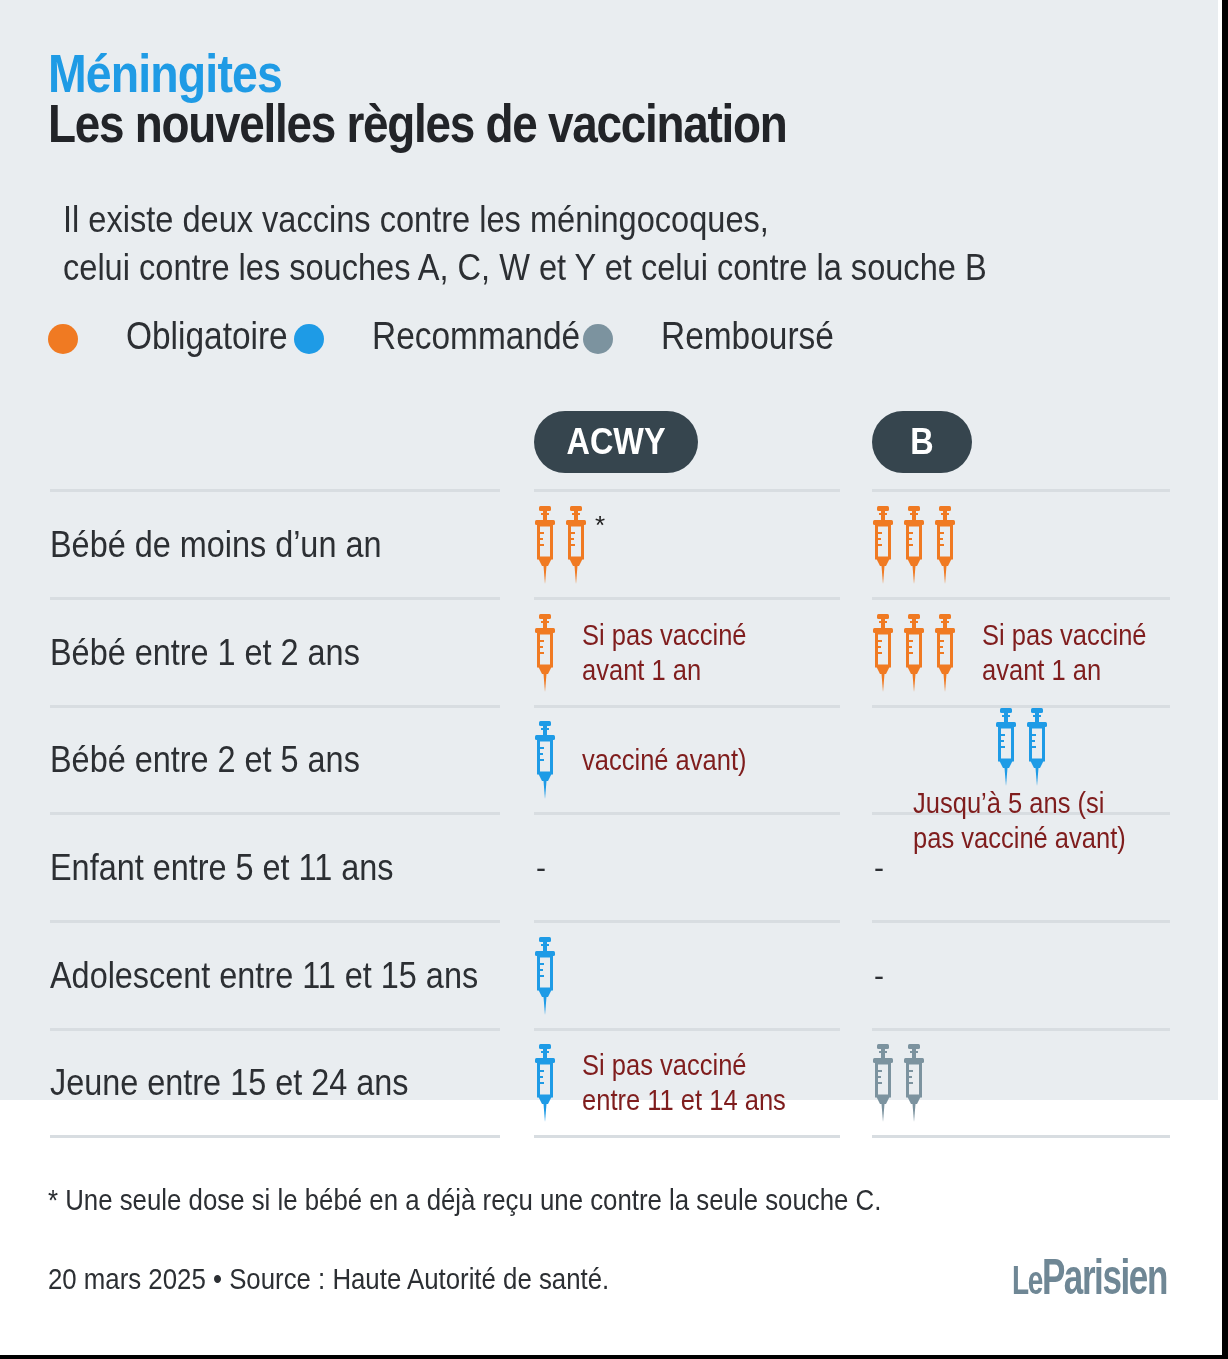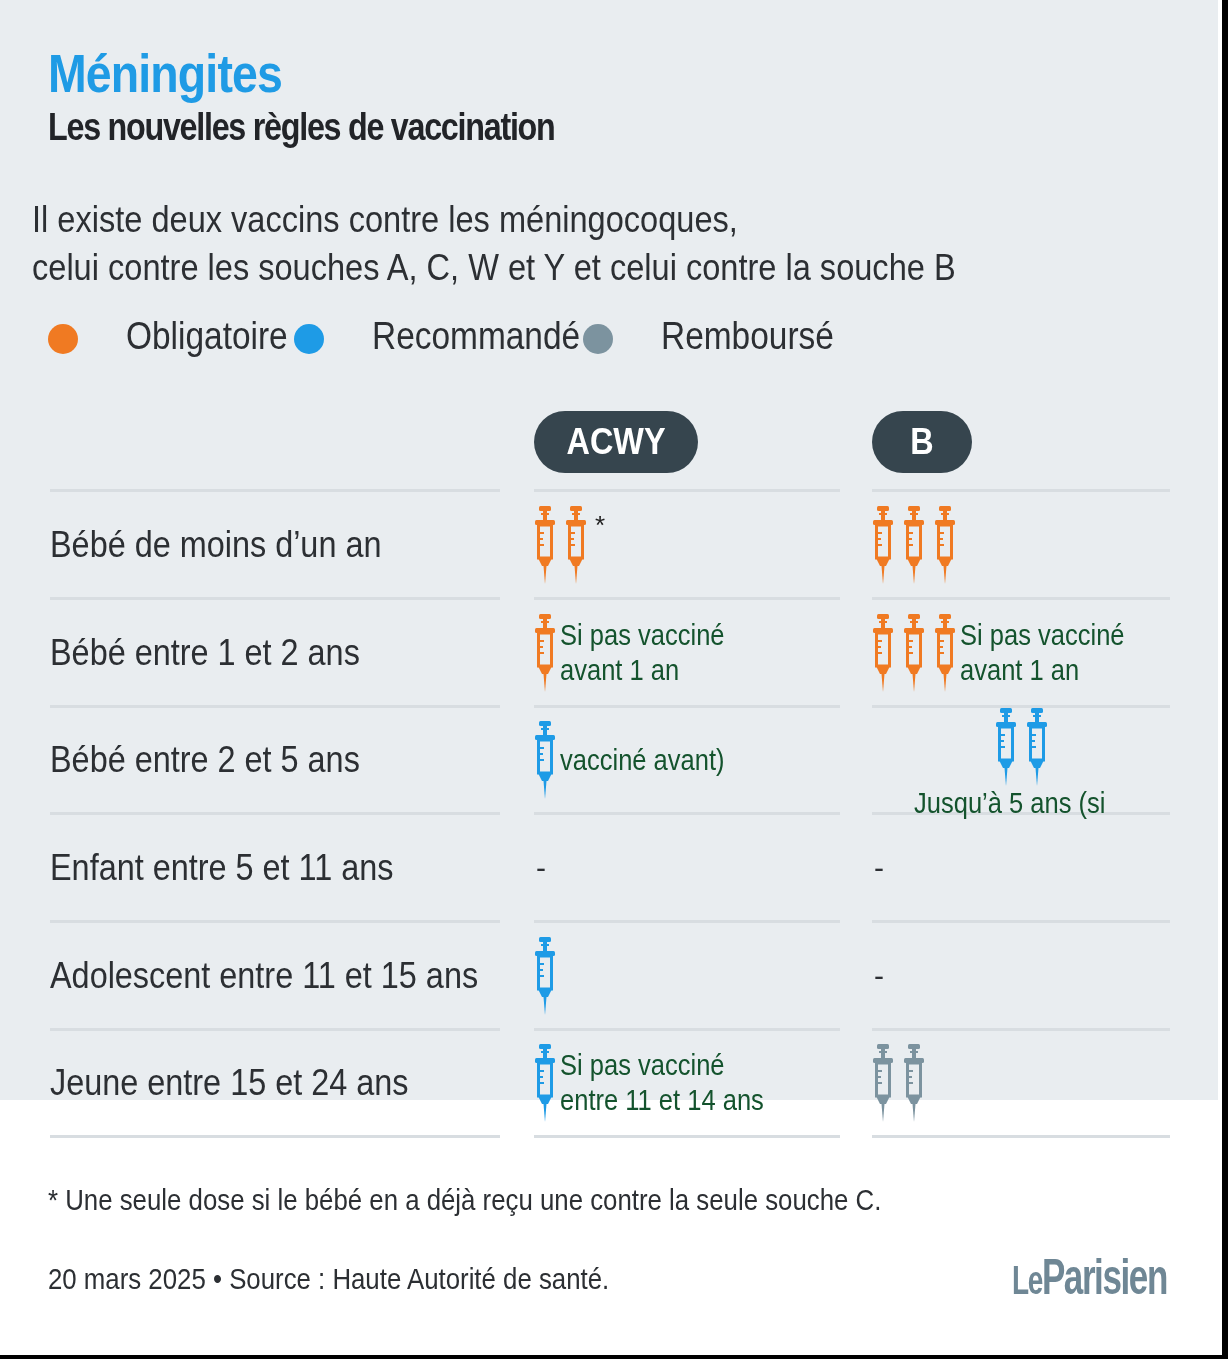--- a/index.html
+++ b/index.html
@@ -22,27 +22,27 @@
   .abs { position: absolute; white-space: nowrap; }
   .cond { display: inline-block; transform-origin: left top; }
 
   .kicker {
     left: 48px; top: 42px;
     font-size: 54px; font-weight: bold; color: #1f9be5;
     letter-spacing: -1px;
   }
   .kicker .cond { transform: scaleX(0.86); }
   .title {
-    left: 48px; top: 106px;
-    font-size: 38px; font-weight: bold; color: #222428;
+    left: 48px; top: 92px;
+    font-size: 54px; font-weight: bold; color: #222428;
     letter-spacing: -1.5px;
   }
   .title .cond { transform: scaleX(0.85); }
   .subtitle {
-    left: 32px; top: 196px;
+    left: 63px; top: 196px;
     font-size: 37px; color: #2c2f33; line-height: 48px;
   }
   .subtitle .cond { transform: scaleX(0.88); }
 
   .legend { left: 48px; top: 312px; height: 48px; }
   .legend-item { position: absolute; top: 0; height: 48px; }
   .legend-dot {
     position: absolute; top: 12px; left: 0;
     width: 30px; height: 30px; border-radius: 50%;
   }
@@ -65,22 +65,22 @@
   .row-label {
     position: absolute; left: 50px;
     font-size: 36px; color: #2c2f33; line-height: 40px;
   }
   .row-label .cond { transform: scaleX(0.9); }
 
   .cell { position: absolute; height: 104px; display: flex; align-items: center; }
   .syringes { display: flex; gap: 9px; }
   .syringe { width: 22px; height: 78px; display: block; }
   .note {
-    font-size: 29px; color: #14532d; line-height: 35px; white-space: nowrap;
-    margin-left: 4px;
+    font-size: 29px; color: #7f1d1d; line-height: 35px; white-space: nowrap;
+    margin-left: 26px;
   }
   .note .cond { transform: scaleX(0.88); }
   .asterisk {
     align-self: flex-start; margin-top: 18px; margin-left: 8px;
     font-size: 26px; color: #222;
   }
   .dash { font-size: 30px; color: #2c2f33; margin-left: 2px; }
 
   .footnote {
     left: 48px; top: 1183px;
@@ -334,20 +334,21 @@
       <rect x="4.5" y="19" width="13" height="33" fill="none" stroke="#1e9be6" stroke-width="3"></rect>
       <rect x="6" y="26" width="4" height="2" fill="#1e9be6"></rect>
       <rect x="6" y="32" width="3" height="2" fill="#1e9be6"></rect>
       <rect x="6" y="38" width="4" height="2" fill="#1e9be6"></rect>
       <polygon points="4,52 18,52 14,60 8,60" fill="#1e9be6"></polygon>
       <polygon points="9.5,60 12.5,60 11,78" fill="#1e9be6"></polygon>
     </svg>
         </div>
         <div class="note">
           <div><span class="cond">Jusqu’à 5 ans (si</span></div>
+          <div><span class="cond">pas vacciné avant)</span></div>
         </div>
       </div>
       <div class="row-label" style="top: 847.5px;"><span class="cond">Enfant entre 5 et 11 ans</span></div>
       <div class="cell" style="left: 534px; top: 815px; height: 105px; width: 306px;">
         <span class="dash">-</span>
       </div>
       <div class="cell" style="left: 872px; top: 815px; height: 105px; width: 298px;">
         <span class="dash">-</span>
       </div>
       <div class="row-label" style="top: 955.5px; text-decoration: underline;"><span class="cond">Adolescent entre 11 et 15 ans</span></div>

